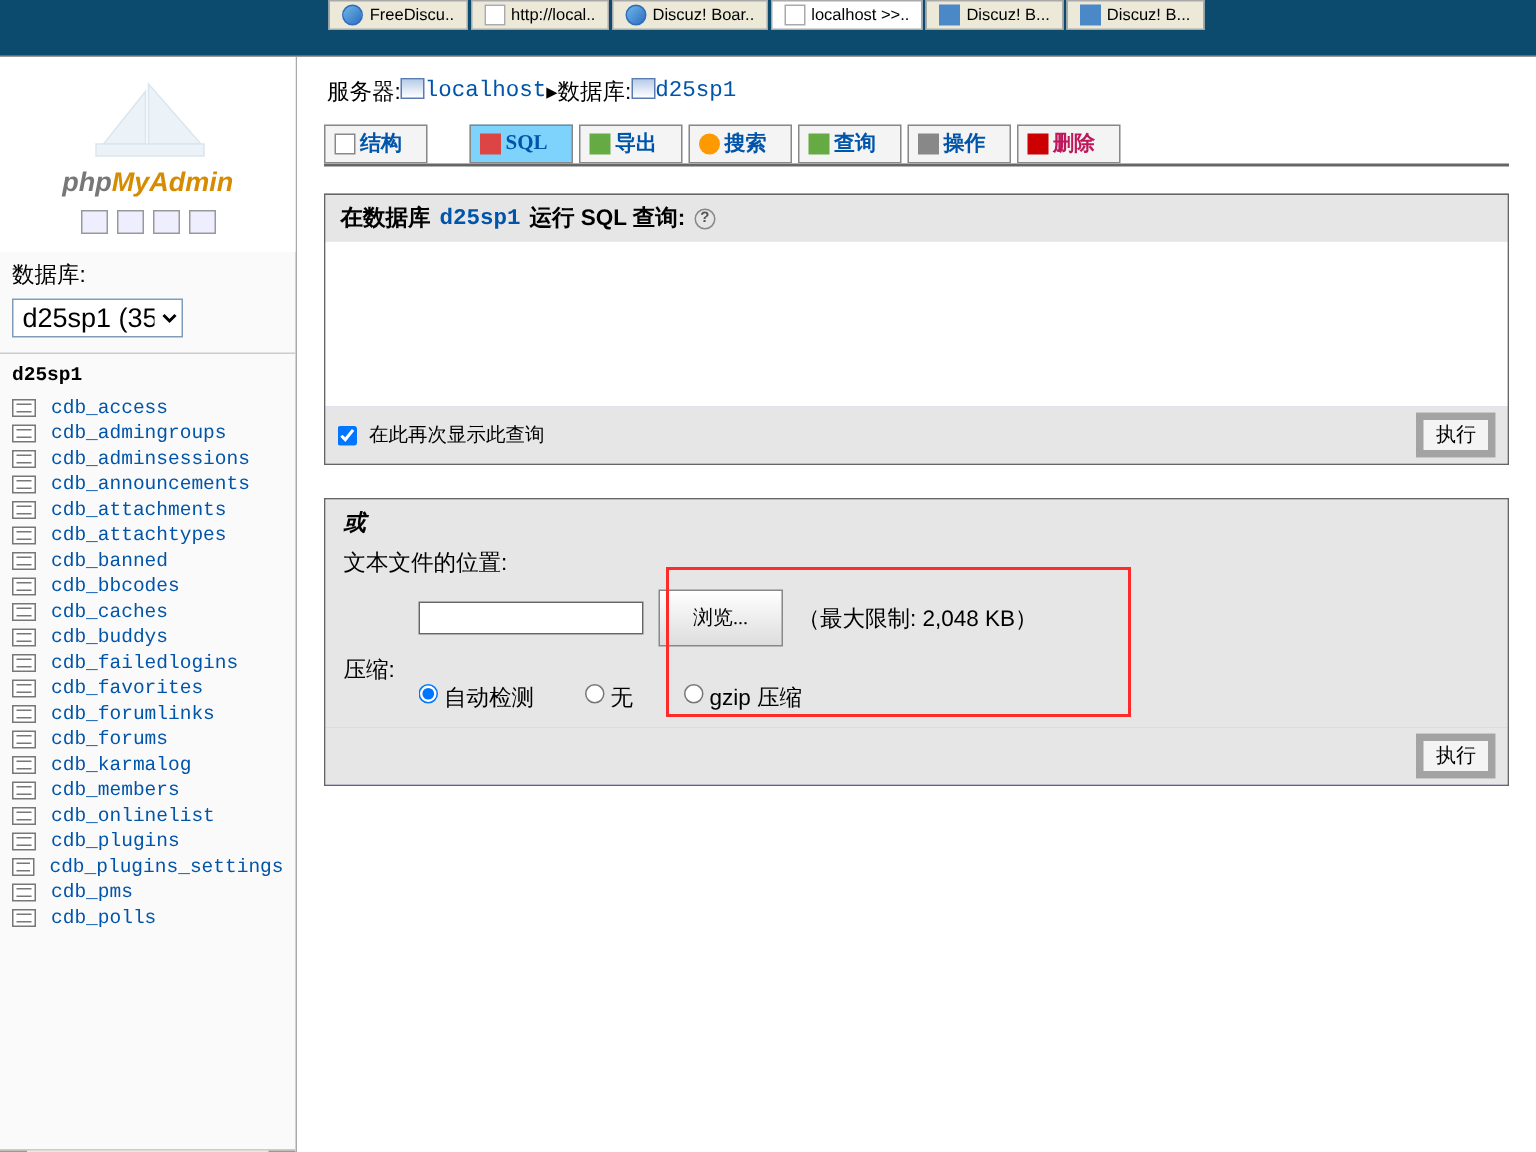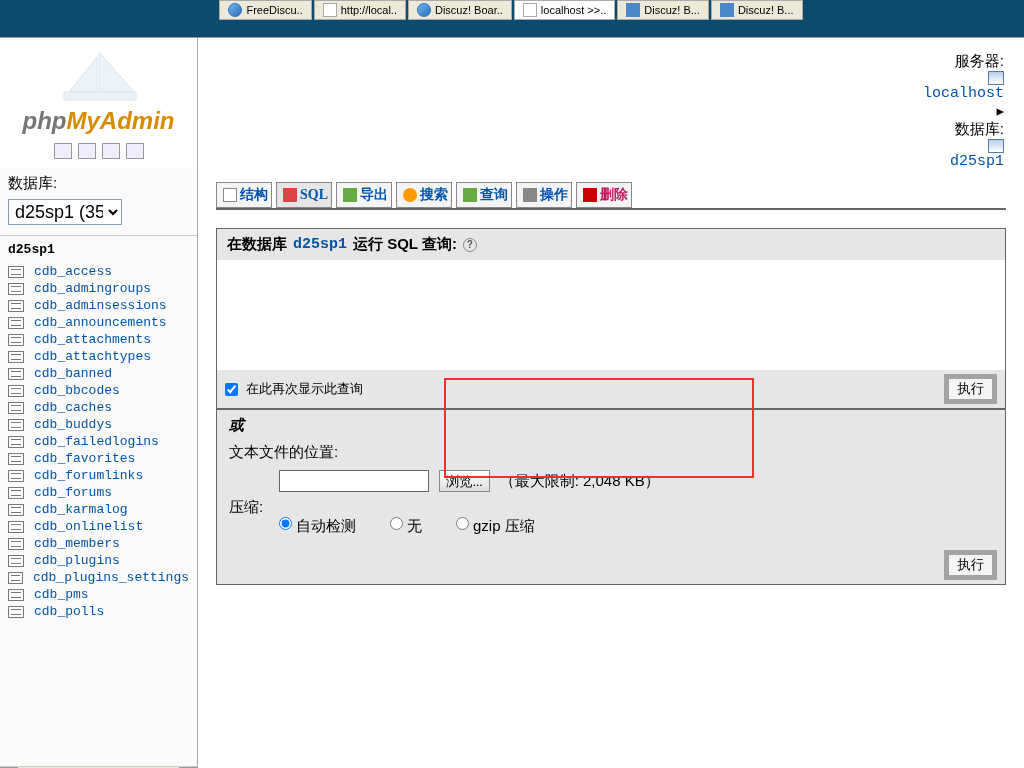--- a/index.html
+++ b/index.html
@@ -11,21 +11,21 @@
 .browser-tab .tab-ico { width: 14px; height: 14px; margin-right: 4px; display: inline-block; }
 .tab-ico-world { background: linear-gradient(135deg,#6fb7e8,#2d6dbf); border-radius: 50%; border:1px solid #2d6dbf; width:12px; height:12px; }
 .tab-ico-blank { background: #fff; border:1px solid #aaa; width:12px; height:12px; }
 .tab-ico-discuz { background: #4a88c7; width:12px; height:12px; }
 
 .main-wrap { display: flex; width: 1024px; height: 746px; }
 .sidebar { width: 198px; background: #fafafa; border-right: 1px solid #aaa; display: flex; flex-direction: column; position: relative; }
 .right-pane { flex: 1; overflow: auto; position: relative; }
 
 .logo-area { height: 130px; display: flex; flex-direction: column; align-items: center; justify-content: center; background: #fff; }
-.logo { font-weight: bold; font-size: 24px; text-align: center; }
+.logo { font-weight: bold; font-size: 18px; text-align: center; }
 .logo .p { color: #777; font-style: italic; }
 .logo .my { color: #d68b00; font-style: italic; }
 
 .icon-row { margin-top: 8px; display: flex; gap: 6px; }
 .icon-row span { width: 18px; height: 16px; border:1px solid #999; background: #eef; display: inline-block; font-size: 10px; }
 
 .db-label { padding: 6px 8px 2px 8px; font-size: 15px; }
 .db-select-wrap { padding: 4px 8px 10px 8px; border-bottom: 1px solid #ccc; }
 .db-select { width: 114px; border: 1px solid #7f9db9; background: #fff; font-size: 18px; padding: 1px 2px; }
 
@@ -38,54 +38,54 @@
 .tbl-row { display: flex; align-items: center; padding: 1px 8px; white-space: nowrap; }
 .tbl-ico { width: 16px; height: 12px; background: #fff; border:1px solid #777; margin-right: 10px; position: relative; }
 .tbl-ico::after { content:""; position:absolute; left:2px; top:2px; right:2px; bottom:2px; border-top:1px solid #777; border-bottom:1px solid #777; }
 .tbl-link { color: #0055aa; font-family: "Courier New", monospace; text-decoration: none; cursor: pointer; }
 
 .bottom-scrollbar { height: 18px; background: #ece9d8; border-top:1px solid #ccc; display:flex; position:absolute; bottom:0; left:0; right:0; }
 .bottom-scrollbar .arrow { width:18px; height:100%; border:1px solid #999; background:#ece9d8; }
 .bottom-scrollbar .track { flex:1; position:relative; }
 .bottom-scrollbar .thumb { position:absolute; left:34px; top:1px; width:60px; height:14px; background:#cfd7e5; border:1px solid #8a9bb5; }
 
-.breadcrumb { padding: 14px 20px 12px 20px; font-size: 15px; display:flex; align-items:flex-end; gap:0;flex-direction:column; }
+.breadcrumb { padding: 14px 20px 12px 20px; font-size: 15px; display:flex; align-items:flex-start; gap:0; }
 .bc-ico { width:16px; height:14px; border:1px solid #5a7ab2; background:linear-gradient(#b8cce8,#fff); display:inline-block; }
 .bc-link { color: #0055aa; font-family: "Courier New", monospace; }
 .bc-text { color: #000; }
 
 .toolbar { margin: 0 18px; display: flex; gap: 4px; border-bottom: 2px solid #666; padding-bottom: 0px; }
-.tool-btn { border: 1px solid #888; background: #f4f4f4; padding: 3px 3px 3px 6px; display:flex; align-items:center; gap:3px; cursor:pointer; font-size:14px; }
+.tool-btn { border: 1px solid #888; background: #f4f4f4; padding: 3px 16px 3px 6px; display:flex; align-items:center; gap:3px; cursor:pointer; font-size:14px; }
 .tool-btn .ti { width:14px; height:14px; display:inline-block; }
-.tool-btn.active { background: #e5e5e5; }
+.tool-btn.active { background: #7dd3fc; margin-left: 24px; }
 .tool-link { color: #0055aa; font-family: "SimSun"; font-weight: bold; }
 .tool-link.red { color: #be185d; }
 .ti-struct { border:1px solid #888; background:#fff; }
 .ti-sql { background:#d44; }
 .ti-export { background:#6a4; }
 .ti-search { background:#f90; border-radius:50%; }
 .ti-query { background:#6a4; }
 .ti-ops { background:#888; }
 .ti-del { background:#c00; }
 
 .content { padding: 18px; }
-.panel { border: 1px solid #666; background: #c4b5fd; }
+.panel { border: 1px solid #666; background: #c4b5fd; margin-bottom: 22px; }
 .panel-head { background: #e6e6e6; padding: 6px 10px; font-size: 15px; font-weight: bold; display:flex; align-items:center; gap:6px; }
 .panel-head .dbn { color:#0055aa; font-family:"Courier New",monospace; }
 .panel-head .help { width:14px; height:14px; border:1px solid #888; border-radius:50%; display:inline-flex; align-items:center; justify-content:center; font-size:10px; color:#555; }
 .sql-textarea { width: 100%; height: 110px; background: #fff; border: none; resize: none; font-family: monospace; padding: 4px; display:block; }
 .panel-foot { background: #e6e6e6; padding: 4px 8px; display:flex; align-items:center; }
 .chk { margin-right: 8px; }
 .go-btn { margin-left:auto; border:5px solid #a3a3a3; background:#f4f4f4; padding:1px 8px; font-family:"Courier New",monospace; cursor:pointer; }
 
 .panel2 .or-row { background:#e6e6e6; padding:6px 12px; font-weight:bold; font-style:italic; font-size:15px; }
 .panel2-body { background:#e6e6e6; padding: 2px 12px 10px 12px; font-size:15px; }
 .file-row { display:flex; align-items:center; gap:10px; padding:8px 0 6px 50px; }
 .file-input { width:150px; border:1px solid #666; background:#fff; height:22px; padding:2px 4px; }
-.browse-btn { border:1px solid #888; background:linear-gradient(#fff,#ddd); padding:2px 6px; font-family:"SimSun"; cursor:pointer; height:22px; }
+.browse-btn { border:1px solid #888; background:linear-gradient(#fff,#ddd); padding:2px 22px; font-family:"SimSun"; cursor:pointer; height:38px; }
 .limit { color:#000; }
 .radio-row { display:flex; gap:34px; padding-left:50px; align-items:center; }
 .radio-row label { display:flex; align-items:flex-start; gap:4px; }
 .exec-row { background:#e6e6e6; padding:4px 8px; display:flex; }
 
 .red-box { position:absolute; border:2px solid #ff2a2a; pointer-events:none; }
 .red-box-1 { left:246px; top:340px; width:310px; height:100px; }
 </style>
 </head>
 <body>
@@ -197,25 +197,25 @@
           <div class="tbl-row">
             <span class="tbl-ico"></span>
             <a class="tbl-link">cdb_forums</a>
           </div>
           <div class="tbl-row">
             <span class="tbl-ico"></span>
             <a class="tbl-link">cdb_karmalog</a>
           </div>
           <div class="tbl-row">
             <span class="tbl-ico"></span>
+            <a class="tbl-link">cdb_members</a>
+          </div>
+          <div class="tbl-row">
+            <span class="tbl-ico"></span>
             <a class="tbl-link">cdb_onlinelist</a>
-          </div>
-          <div class="tbl-row">
-            <span class="tbl-ico"></span>
-            <a class="tbl-link">cdb_members</a>
           </div>
           <div class="tbl-row">
             <span class="tbl-ico"></span>
             <a class="tbl-link">cdb_plugins</a>
           </div>
           <div class="tbl-row">
             <span class="tbl-ico"></span>
             <a class="tbl-link">cdb_plugins_settings</a>
           </div>
           <div class="tbl-row">

